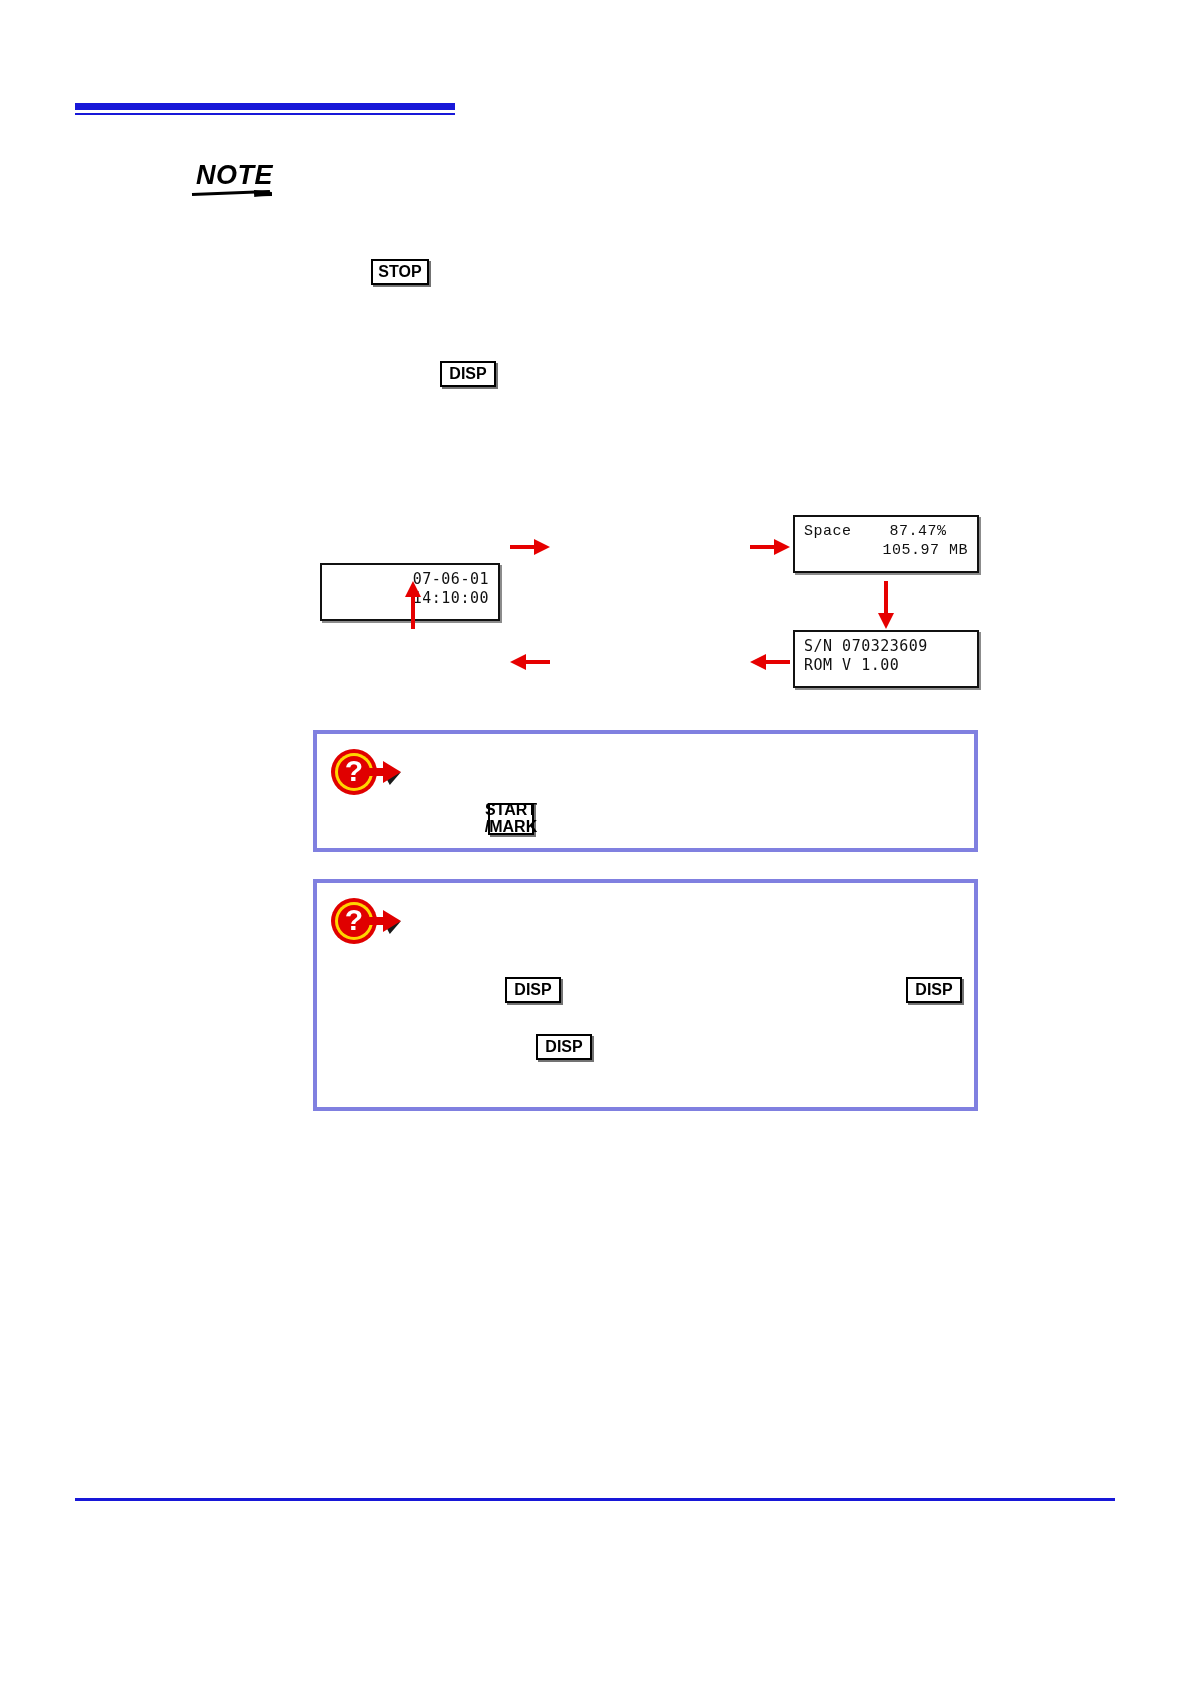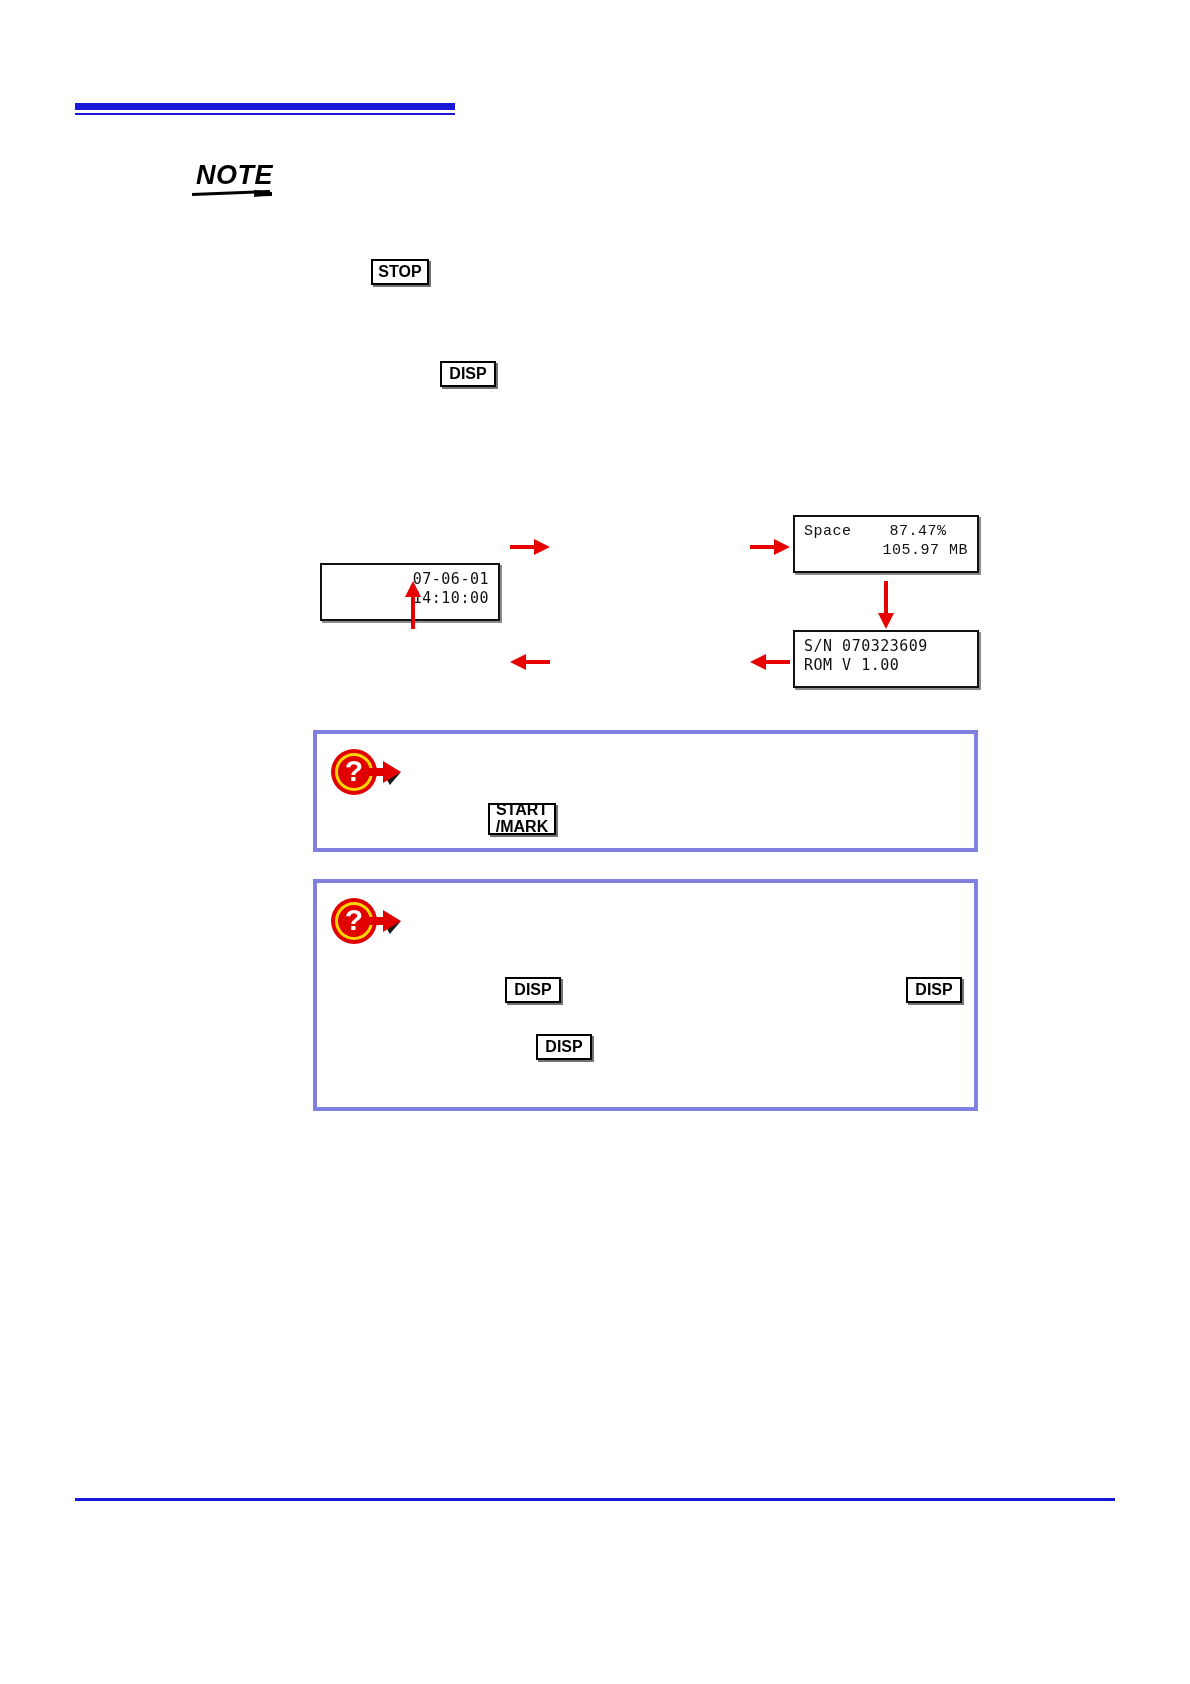--- a/index.html
+++ b/index.html
@@ -334,21 +334,21 @@
     <span class="ring-mid"></span>
     <span class="ring-in"></span>
     <span class="q-mark">?</span>
   </div>
   <div class="q-arrow" style="left:52px; top:27px;">
     <span class="qa-shadow"></span>
     <span class="qa-shaft"></span>
     <span class="qa-head"></span>
   </div>
 
-  <div class="key-btn" style="left:171px; top:69px; width:68px; height:32px;">START
+  <div class="key-btn" style="left:171px; top:69px; width:46px; height:32px;">START
 /MARK</div>
 </div>
 
 <div class="tip-box" style="left:313px; top:879px; width:665px; height:232px;">
 
   <div class="q-badge" style="left:14px; top:15px;">
     <span class="ring-outer"></span>
     <span class="ring-mid"></span>
     <span class="ring-in"></span>
     <span class="q-mark">?</span>

